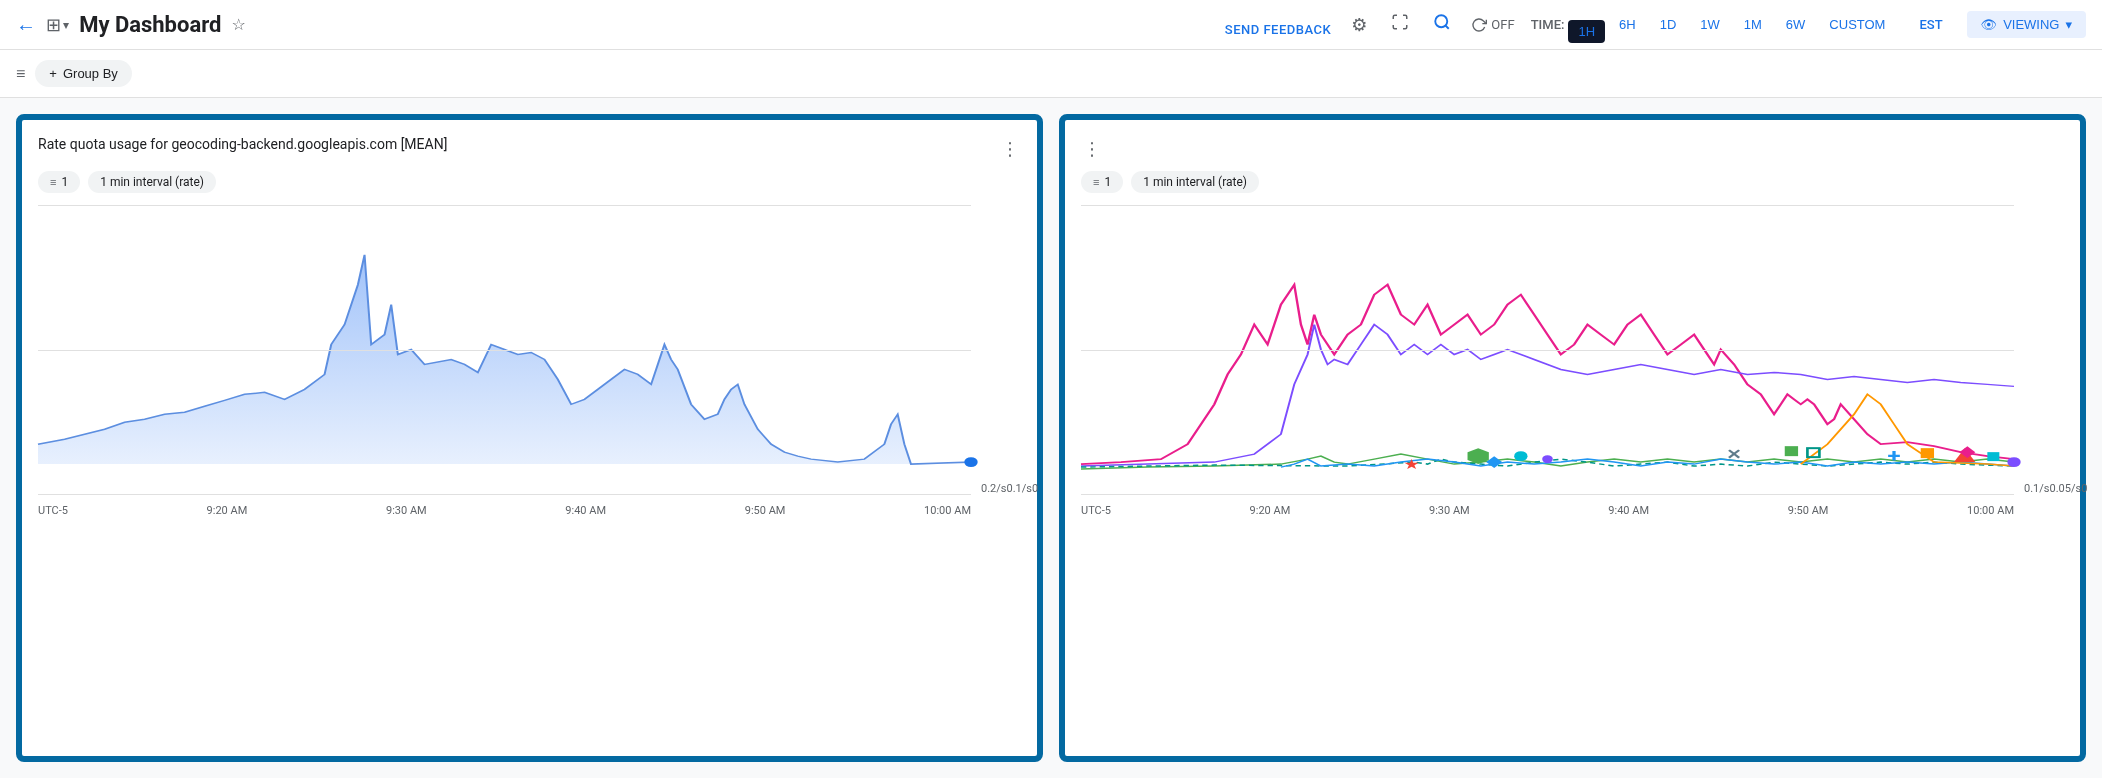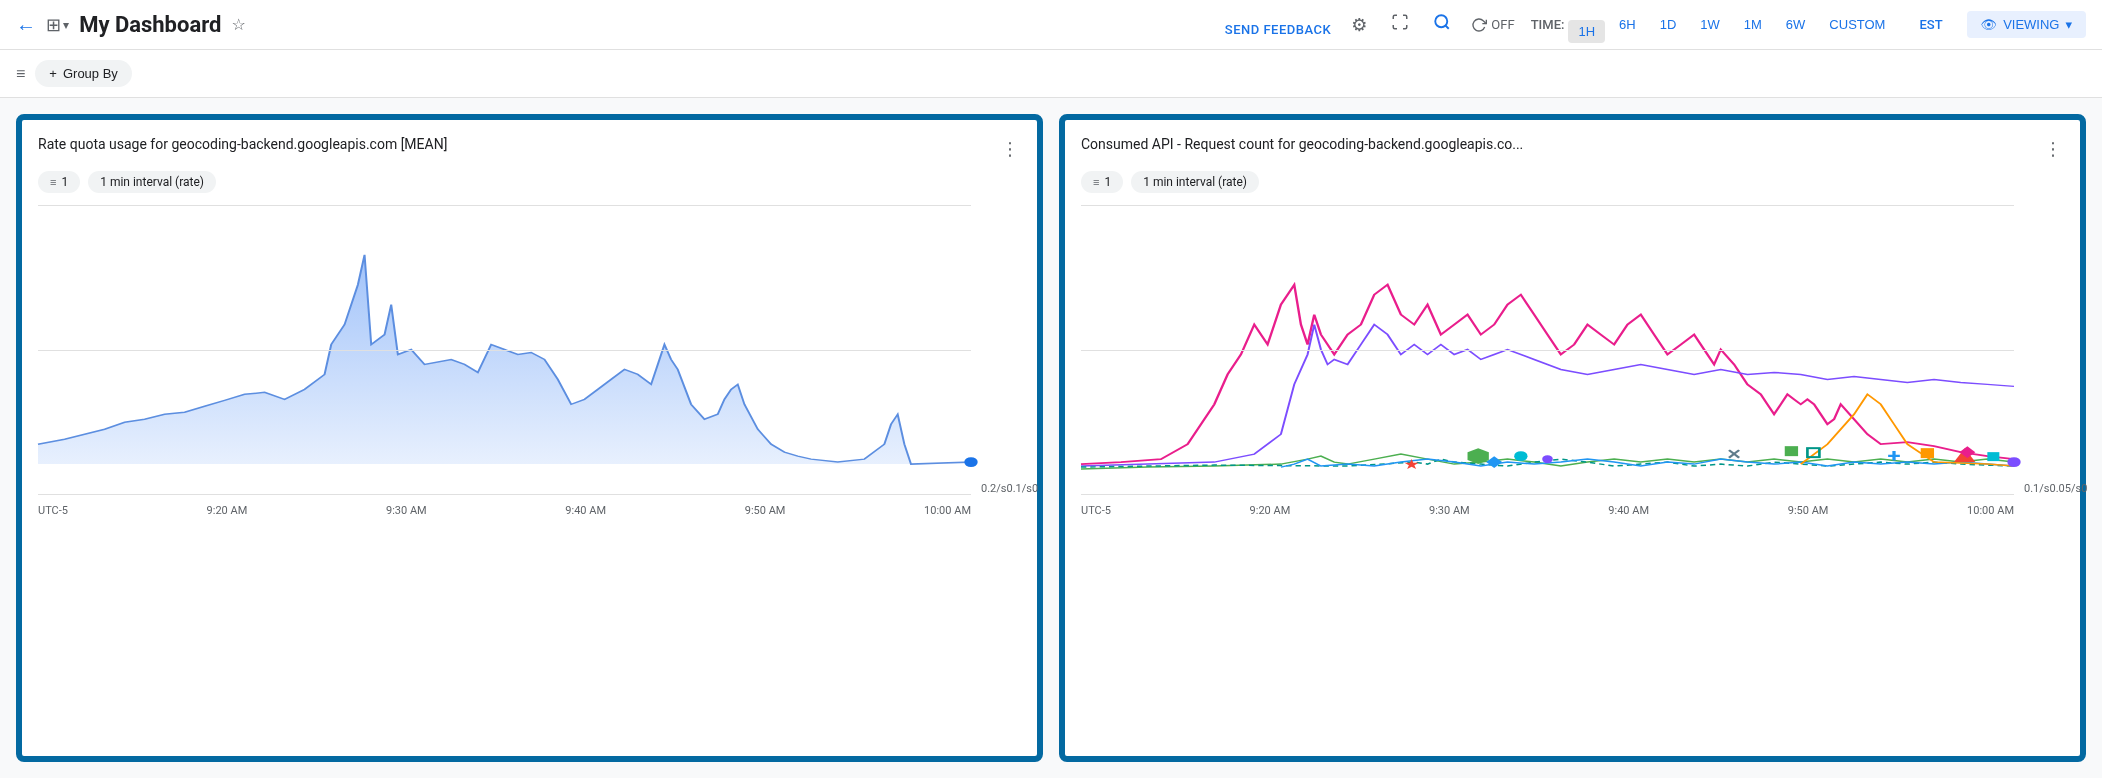--- a/index.html
+++ b/index.html
@@ -29,21 +29,21 @@
       padding: 4px 10px;
       font-size: 13px;
       font-weight: 500;
       color: #1a73e8;
       background: none;
       border: none;
       cursor: pointer;
       border-radius: 4px;
     }
     .time-btn.active {
-      background: #e5e5e5;
+      background: #0f172a;
       color: #1a73e8;
       margin-top: 13px;
     }
     .timezone-btn { color: #1a73e8; font-size: 13px; font-weight: 500; cursor: pointer; padding: 4px 8px; }
     .viewing-btn {
       display: flex; align-items: center; gap: 6px;
       background: #e8f0fe;
       color: #1a73e8;
       border: none;
       padding: 6px 14px;
@@ -277,21 +277,20 @@
         <span>9:30 AM</span>
         <span>9:40 AM</span>
         <span>9:50 AM</span>
         <span>10:00 AM</span>
       </div>
     </div>
   </div>
 
   <div class="chart-card">
     <div class="chart-header">
-      <span class="chart-title">Consumed API - Request count for geocoding-backend.googleapis.co...</span>
       <span class="three-dots">⋮</span>
     </div>
     <div class="chart-tags">
       <div class="chart-tag">
         <span class="tag-filter-icon">≡</span>
         <span>1</span>
       </div>
       <div class="chart-tag">
         <span>1 min interval (rate)</span>
       </div>

